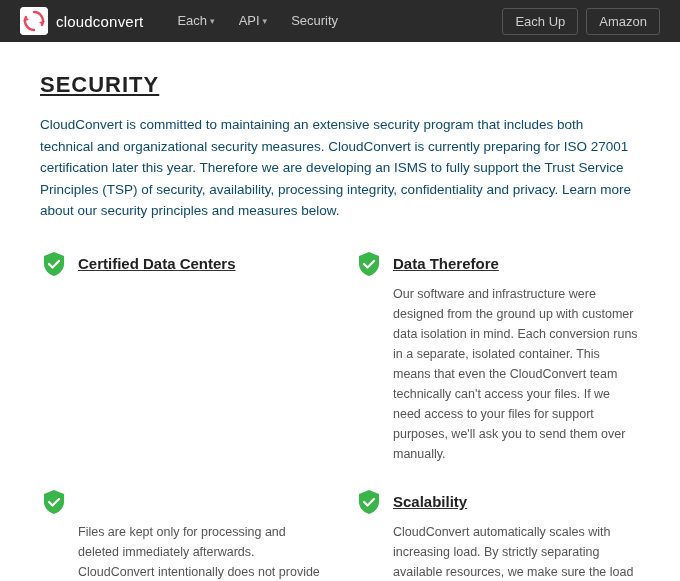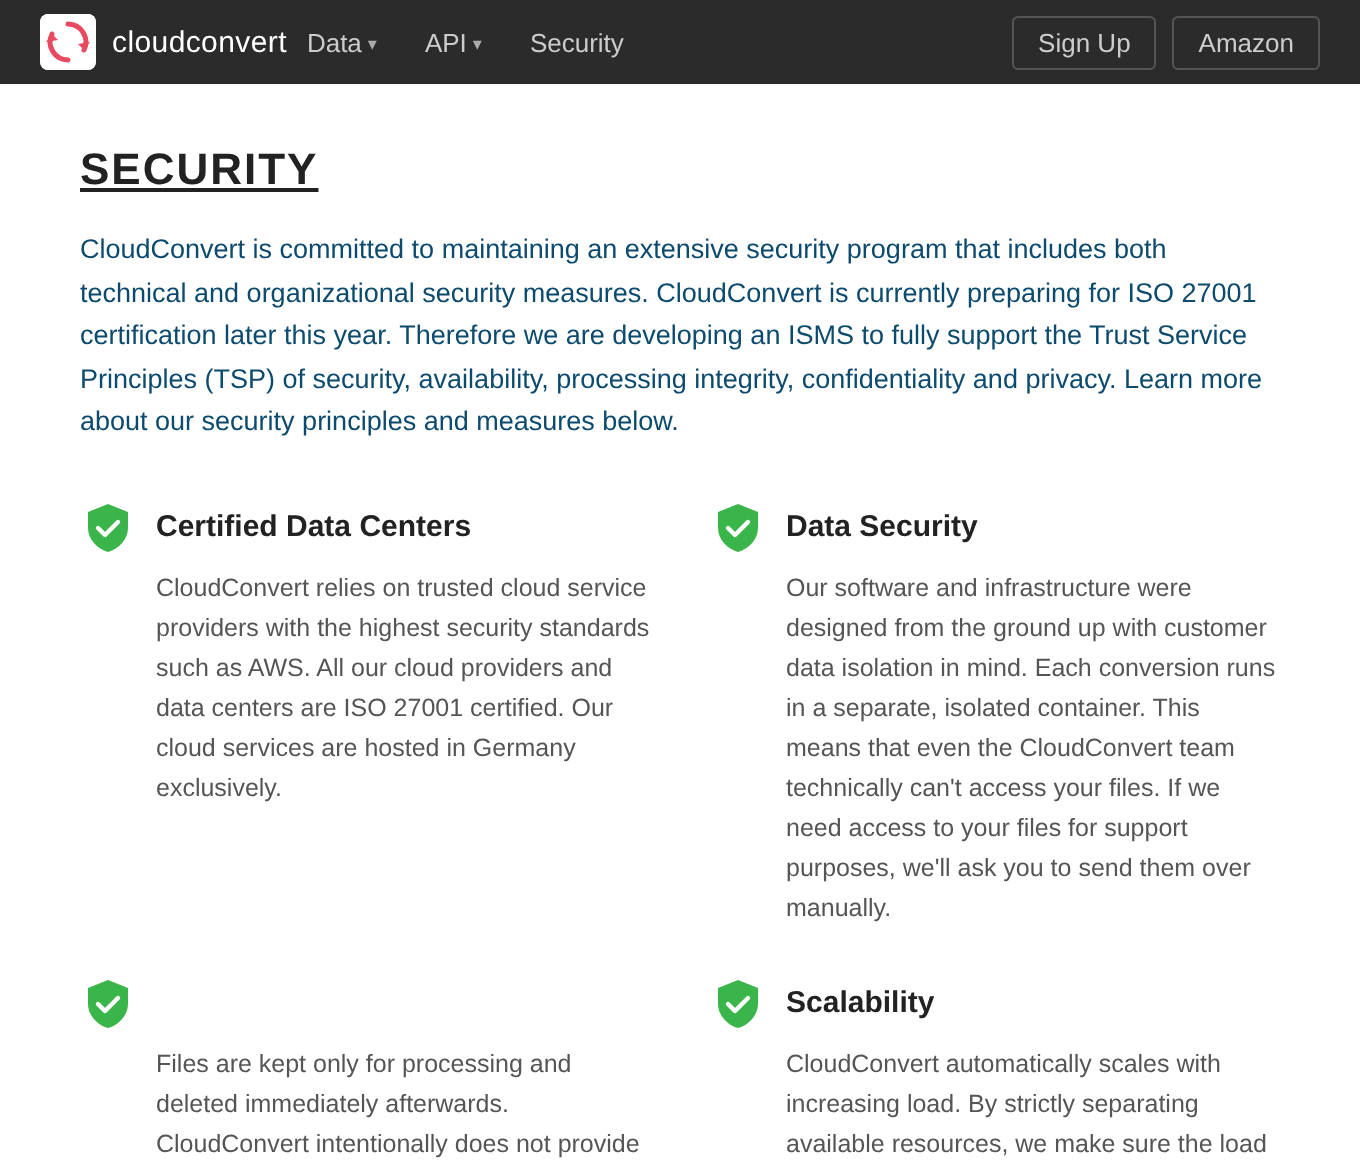--- a/index.html
+++ b/index.html
@@ -7,21 +7,21 @@
 
     
     nav {
       background: #2b2b2b;
       height: 42px;
       display: flex;
       align-items: center;
       padding: 0 20px;
       justify-content: space-between;
     }
-    .nav-left { display: flex; align-items: flex-end; }
+    .nav-left { display: flex; align-items: flex-start; gap: 24px; }
     .nav-logo { display: flex; align-items: center; gap: 8px; }
     .logo-icon {
       width: 28px; height: 28px;
       background: #fff;
       border-radius: 4px;
       display: flex; align-items: center; justify-content: center;
       position: relative;
       overflow: hidden;
     }
     .logo-text { color: #fff; font-size: 15px; font-weight: 600; letter-spacing: 0.2px; }
@@ -65,21 +65,21 @@
       margin-bottom: 28px;
     }
 
     
     .features-grid {
       display: grid;
       grid-template-columns: 1fr 1fr;
       gap: 24px 30px;
     }
     .feature { display: flex; flex-direction: column; gap: 6px; }
-    .feature-header { display: flex; align-items: center; gap: 10px; }
+    .feature-header { display: flex; align-items: center; gap: 10px; text-decoration: underline; }
     .check-icon {
       width: 28px; height: 28px;
       flex-shrink: 0;
       position: relative;
     }
     .check-icon svg { width: 28px; height: 28px; }
     .feature-title {
       font-size: 15px;
       font-weight: 700;
       color: #222;
@@ -107,65 +107,64 @@
           <polygon points="22,18 25,14 19,15" fill="#e84a5f"></polygon>
           <polygon points="6,10 3,14 9,13" fill="#e84a5f"></polygon>
         </svg>
       </div>
       <span class="logo-text">
         <span>cloud</span><span style="font-weight:300;">convert</span>
       </span>
     </div>
     <div class="nav-menu">
       <a class="nav-item">
-        <span>Data</span>
+        <span>Each</span>
         <span class="chevron">▾</span>
       </a>
       <a class="nav-item">
         <span>API</span>
         <span class="chevron">▾</span>
       </a>
       <a class="nav-item">
         <span>Security</span>
       </a>
     </div>
   </div>
   <div class="nav-right">
-    <button class="nav-btn">Sign Up</button>
+    <button class="nav-btn">Each Up</button>
     <button class="nav-btn">Amazon</button>
   </div>
 </nav>
 
 <div class="content">
   <h1>SECURITY</h1>
   <p class="intro">CloudConvert is committed to maintaining an extensive security program that includes both technical and organizational security measures. CloudConvert is currently preparing for ISO 27001 certification later this year. Therefore we are developing an ISMS to fully support the Trust Service Principles (TSP) of security, availability, processing integrity, confidentiality and privacy. Learn more about our security principles and measures below.</p>
 
   <div class="features-grid">
 
   <div class="feature">
     <div class="feature-header">
       <div class="check-icon">
         <svg viewBox="0 0 28 28" xmlns="http://www.w3.org/2000/svg">
           <path d="M14 2 L24 6 L24 14 C24 19.5 19.5 24.5 14 26 C8.5 24.5 4 19.5 4 14 L4 6 Z" fill="#3ab54a"></path>
           <polyline points="9,14 12.5,17.5 19,11" stroke="#fff" stroke-width="2.2" fill="none" stroke-linecap="round" stroke-linejoin="round"></polyline>
         </svg>
       </div>
       <span class="feature-title">Certified Data Centers</span>
     </div>
-    <p class="feature-desc">CloudConvert relies on trusted cloud service providers with the highest security standards such as AWS. All our cloud providers and data centers are ISO 27001 certified. Our cloud services are hosted in Germany exclusively.</p>
   </div>
       <div class="feature">
     <div class="feature-header">
       <div class="check-icon">
         <svg viewBox="0 0 28 28" xmlns="http://www.w3.org/2000/svg">
           <path d="M14 2 L24 6 L24 14 C24 19.5 19.5 24.5 14 26 C8.5 24.5 4 19.5 4 14 L4 6 Z" fill="#3ab54a"></path>
           <polyline points="9,14 12.5,17.5 19,11" stroke="#fff" stroke-width="2.2" fill="none" stroke-linecap="round" stroke-linejoin="round"></polyline>
         </svg>
       </div>
-      <span class="feature-title">Data Security</span>
+      <span class="feature-title">Data Therefore</span>
     </div>
     <p class="feature-desc">Our software and infrastructure were designed from the ground up with customer data isolation in mind. Each conversion runs in a separate, isolated container. This means that even the CloudConvert team technically can't access your files. If we need access to your files for support purposes, we'll ask you to send them over manually.</p>
   </div>
       <div class="feature">
     <div class="feature-header">
       <div class="check-icon">
         <svg viewBox="0 0 28 28" xmlns="http://www.w3.org/2000/svg">
           <path d="M14 2 L24 6 L24 14 C24 19.5 19.5 24.5 14 26 C8.5 24.5 4 19.5 4 14 L4 6 Z" fill="#3ab54a"></path>
           <polyline points="9,14 12.5,17.5 19,11" stroke="#fff" stroke-width="2.2" fill="none" stroke-linecap="round" stroke-linejoin="round"></polyline>
         </svg>

